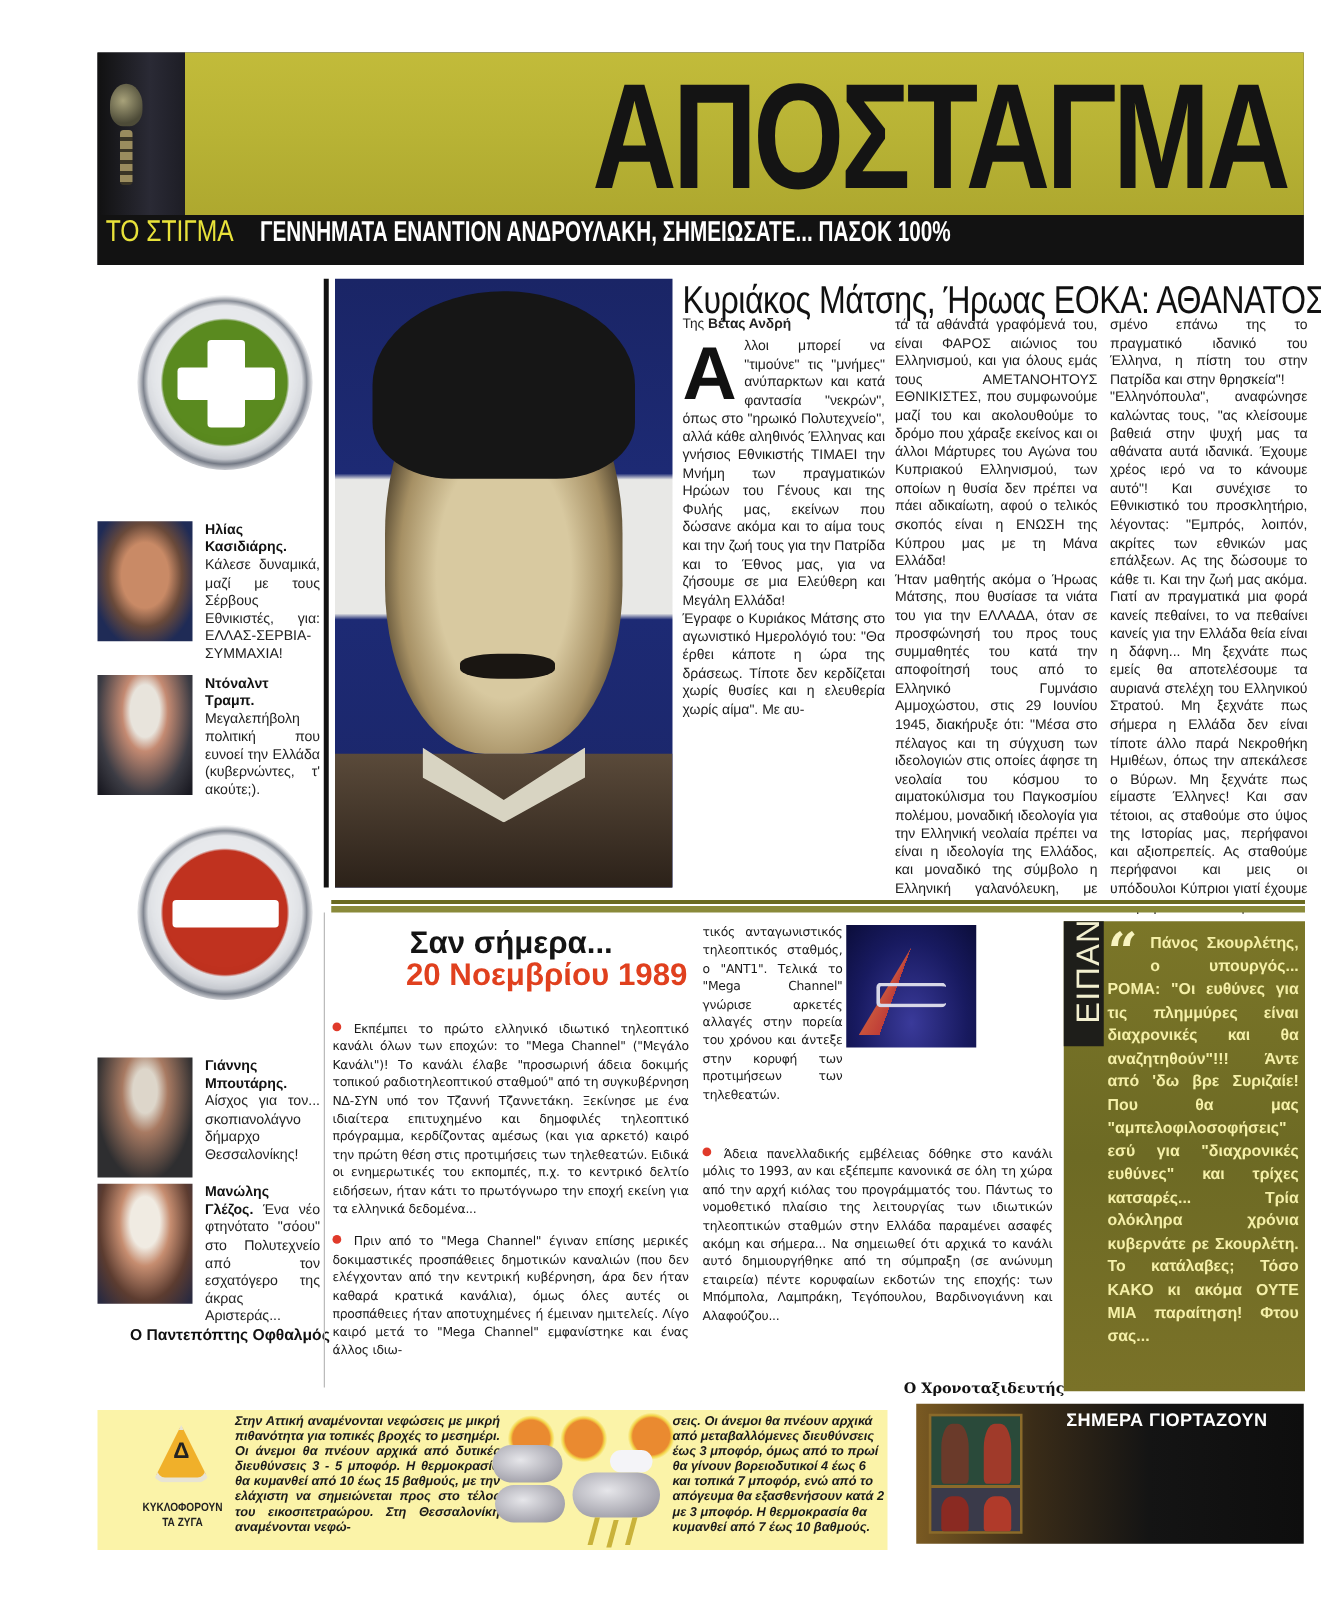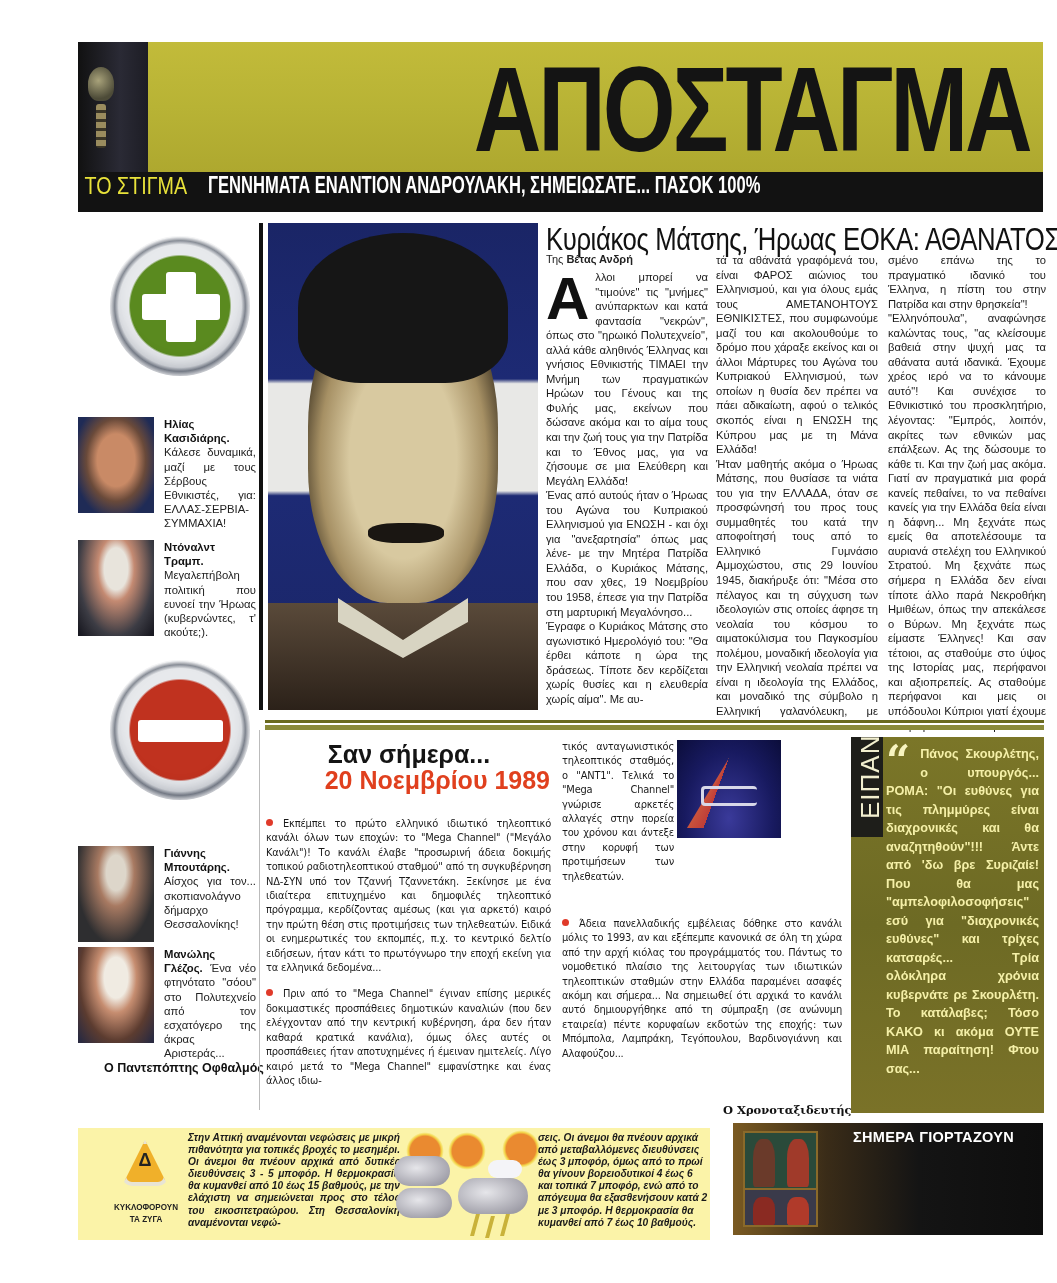--- a/index.html
+++ b/index.html
@@ -123,21 +123,21 @@
 </div>
 
 <div class="plus-icon"></div>
 
 <div class="person" style="top:417px;">
   <div class="photo ph1"></div>
   <div class="blurb"><b>Ηλίας Κασιδιάρης.</b><span> Κάλεσε δυναμικά, μαζί με τους Σέρβους Εθνικιστές, για: ΕΛΛΑΣ-ΣΕΡΒΙΑ-ΣΥΜΜΑΧΙΑ!</span></div>
 </div>
 <div class="person" style="top:540px;">
   <div class="photo ph2"></div>
-  <div class="blurb"><b>Ντόναλντ Τραμπ.</b><span> Μεγαλεπήβολη πολιτική που ευνοεί την Ήρωας (κυβερνώντες, τ' ακούτε;).</span></div>
+  <div class="blurb"><b>Ντόναλντ Τραμπ.</b><span> Μεγαλεπήβολη πολιτική που ευνοεί την Ελλάδα (κυβερνώντες, τ' ακούτε;).</span></div>
 </div>
 
 <div class="minus-icon"></div>
 
 <div class="person" style="top:846px;">
   <div class="photo ph3"></div>
   <div class="blurb"><b>Γιάννης Μπουτάρης.</b><span> Αίσχος για τον... σκοπιανολάγνο δήμαρχο Θεσσαλονίκης!</span></div>
 </div>
 <div class="person" style="top:947px;">
   <div class="photo ph4"></div>
@@ -155,21 +155,20 @@
   <div class="hero-mustache"></div>
   <div class="hero-collar"></div>
 </div>
 
 <div class="article-title">Κυριάκος Μάτσης, Ήρωας ΕΟΚΑ: ΑΘΑΝΑΤΟΣ!</div>
 <div class="byline"><span>Της </span><b>Βέτας Ανδρή</b></div>
 
 <div class="col col1">
   <span class="dropcap">Α</span>
   <p>λλοι μπορεί να "τιμούνε" τις "μνήμες" ανύπαρκτων και κατά φαντασία "νεκρών", όπως στο "ηρωικό Πολυτεχνείο", αλλά κάθε αληθινός Έλληνας και γνήσιος Εθνικιστής ΤΙΜΑΕΙ την Μνήμη των πραγματικών Ηρώων του Γένους και της Φυλής μας, εκείνων που δώσανε ακόμα και το αίμα τους και την ζωή τους για την Πατρίδα και το Έθνος μας, για να ζήσουμε σε μια Ελεύθερη και Μεγάλη Ελλάδα!</p>
-  <p>Ένας από αυτούς ήταν ο Ήρωας του Αγώνα του Κυπριακού Ελληνισμού για ΕΝΩΣΗ - και όχι για "ανεξαρτησία" όπως μας λένε- με την Μητέρα Πατρίδα Ελλάδα, ο Κυριάκος Μάτσης, που σαν χθες, 19 Νοεμβρίου του 1958, έπεσε για την Πατρίδα στη μαρτυρική Μεγαλόνησο...</p>
   <p>Έγραφε ο Κυριάκος Μάτσης στο αγωνιστικό Ημερολόγιό του: "Θα έρθει κάποτε η ώρα της δράσεως. Τίποτε δεν κερδίζεται χωρίς θυσίες και η ελευθερία χωρίς αίμα". Με αυ-</p>
 </div>
 <div class="col col2">
   <p>τά τα αθάνατά γραφόμενά του, είναι ΦΑΡΟΣ αιώνιος του Ελληνισμού, και για όλους εμάς τους ΑΜΕΤΑΝΟΗΤΟΥΣ ΕΘΝΙΚΙΣΤΕΣ, που συμφωνούμε μαζί του και ακολουθούμε το δρόμο που χάραξε εκείνος και οι άλλοι Μάρτυρες του Αγώνα του Κυπριακού Ελληνισμού, των οποίων η θυσία δεν πρέπει να πάει αδικαίωτη, αφού ο τελικός σκοπός είναι η ΕΝΩΣΗ της Κύπρου μας με τη Μάνα Ελλάδα!</p>
   <p>Ήταν μαθητής ακόμα ο Ήρωας Μάτσης, που θυσίασε τα νιάτα του για την ΕΛΛΑΔΑ, όταν σε προσφώνησή του προς τους συμμαθητές του κατά την αποφοίτησή τους από το Ελληνικό Γυμνάσιο Αμμοχώστου, στις 29 Ιουνίου 1945, διακήρυξε ότι: "Μέσα στο πέλαγος και τη σύγχυση των ιδεολογιών στις οποίες άφησε τη νεολαία του κόσμου το αιματοκύλισμα του Παγκοσμίου πολέμου, μοναδική ιδεολογία για την Ελληνική νεολαία πρέπει να είναι η ιδεολογία της Ελλάδος, και μοναδικό της σύμβολο η Ελληνική γαλανόλευκη, με απεικονι-</p>
 </div>
 <div class="col col3">
   <p>σμένο επάνω της το πραγματικό ιδανικό του Έλληνα, η πίστη του στην Πατρίδα και στην θρησκεία"!</p>
   <p>"Ελληνόπουλα", αναφώνησε καλώντας τους, "ας κλείσουμε βαθειά στην ψυχή μας τα αθάνατα αυτά ιδανικά. Έχουμε χρέος ιερό να το κάνουμε αυτό"! Και συνέχισε το Εθνικιστικό του προσκλητήριο, λέγοντας: "Εμπρός, λοιπόν, ακρίτες των εθνικών μας επάλξεων. Ας της δώσουμε το κάθε τι. Και την ζωή μας ακόμα. Γιατί αν πραγματικά μια φορά κανείς πεθαίνει, το να πεθαίνει κανείς για την Ελλάδα θεία είναι η δάφνη... Μη ξεχνάτε πως εμείς θα αποτελέσουμε τα αυριανά στελέχη του Ελληνικού Στρατού. Μη ξεχνάτε πως σήμερα η Ελλάδα δεν είναι τίποτε άλλο παρά Νεκροθήκη Ημιθέων, όπως την απεκάλεσε ο Βύρων. Μη ξεχνάτε πως είμαστε Έλληνες! Και σαν τέτοιοι, ας σταθούμε στο ύψος της Ιστορίας μας, περήφανοι και αξιοπρεπείς. Ας σταθούμε περήφανοι και μεις οι υπόδουλοι Κύπριοι γιατί έχουμε αναφαίρετο το δικαίωμα αυτό"!</p>
 </div>

